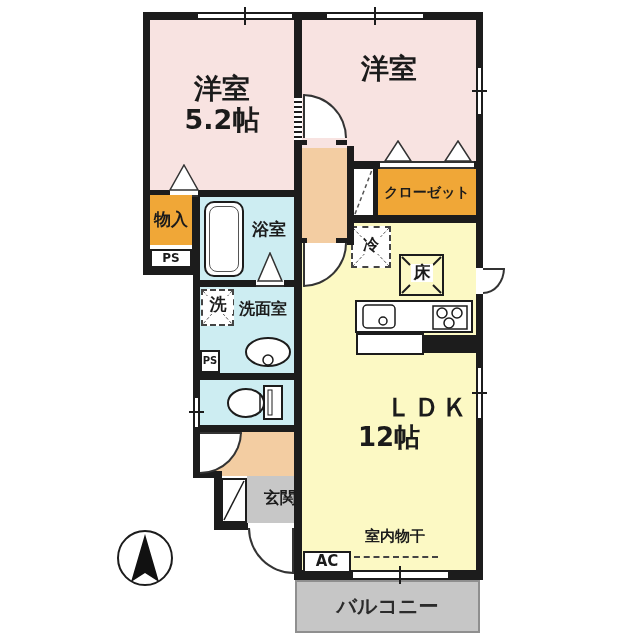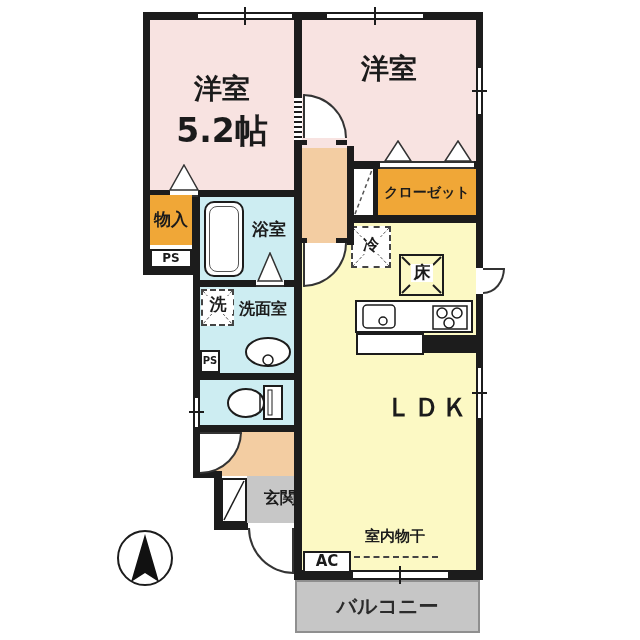--- a/index.html
+++ b/index.html
@@ -196,25 +196,26 @@
         <polygon points="15,1 28,21 2,21" fill="#ffffff" stroke="#333" stroke-width="1.5"></polygon>
       </svg>
   </div>
   <div class="abs" style="left:443px;top:140px;width:30px;height:22px;z-index:6;">
     <svg width="30" height="22">
         <polygon points="15,1 28,21 2,21" fill="#ffffff" stroke="#333" stroke-width="1.5"></polygon>
       </svg>
   </div>
 
   <div class="lbl" style="left:150px;top:74px;width:144px;font-size:28px;">洋室</div>
-  <div class="lbl" style="left:150px;top:114px;width:144px;font-size:33px;">5.2帖</div>
+  <div class="lbl" style="left:150px;top:106px;width:144px;font-size:27px;">5.2帖</div>
   <div class="lbl" style="left:302px;top:54px;width:174px;font-size:28px;">洋室</div>
   <div class="lbl" style="left:242px;top:221px;width:54px;font-size:17px;">浴室</div>
   <div class="lbl" style="left:203px;top:296px;width:30px;font-size:17px;background:#ffffff;">洗</div>
   <div class="lbl" style="left:230px;top:301px;width:66px;font-size:16px;">洗面室</div>
   <div class="lbl" style="left:361px;top:237px;width:20px;font-size:16px;background:#ffffff;">冷</div>
   <div class="lbl" style="left:411px;top:264px;width:22px;font-size:17px;background:#ffffff;">床</div>
   <div class="lbl" style="left:302px;top:394px;width:174px;font-size:26px;letter-spacing:2px;margin-left:39px;">ＬＤＫ</div>
+  <div class="lbl" style="left:302px;top:424px;width:174px;font-size:26px;">12帖</div>
   <div class="lbl" style="left:247px;top:490px;width:66px;font-size:16px;text-align:center;">玄関</div>
   <div class="lbl" style="left:295px;top:596px;width:185px;font-size:20px;color:#2b2b2b;">バルコニー</div>
   <div class="lbl" style="left:340px;top:529px;width:110px;font-size:15px;">室内物干</div>
 
 </div>
 
 </body></html>

